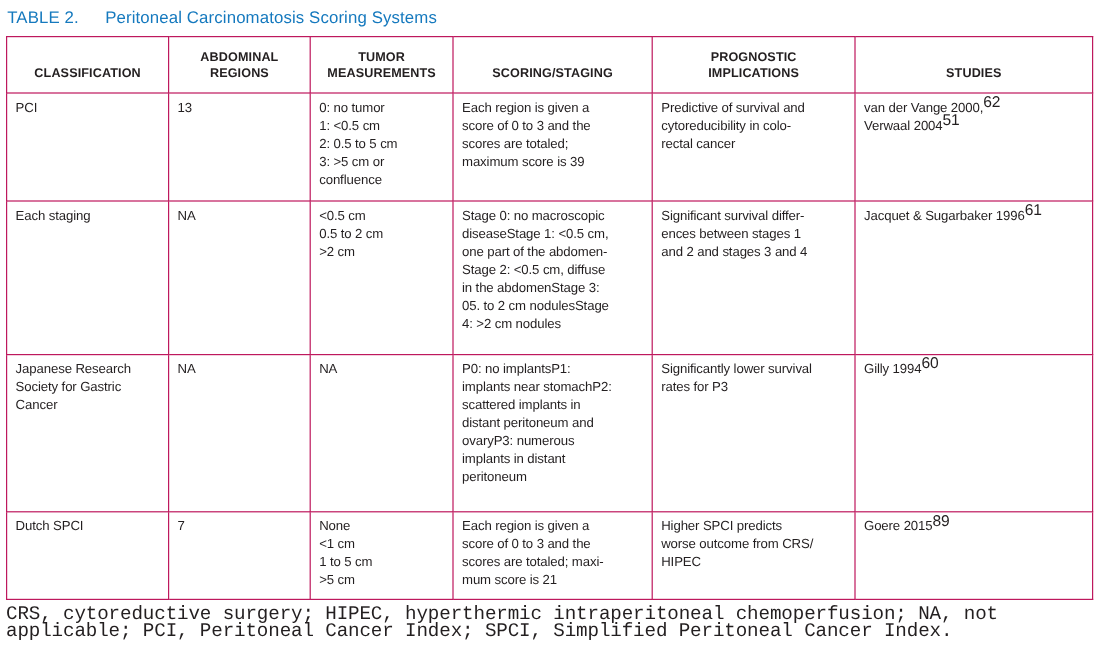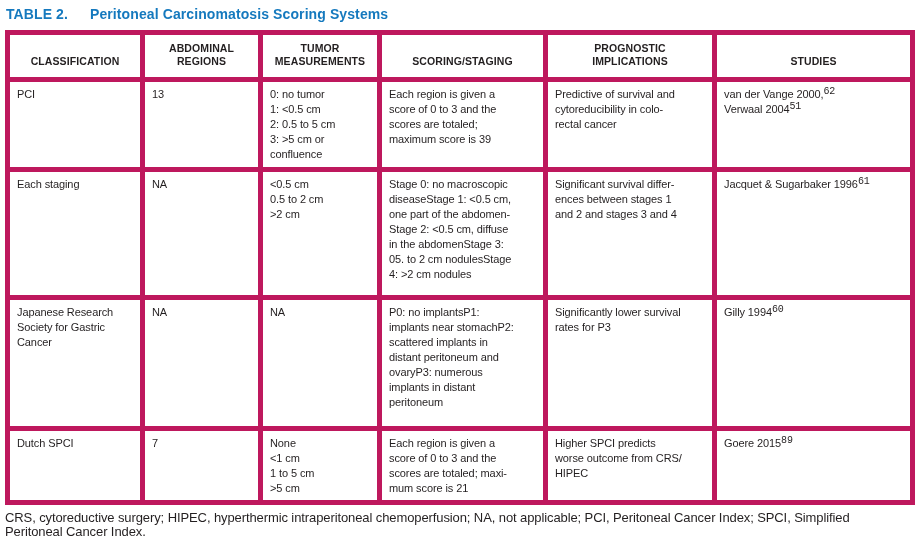--- a/index.html
+++ b/index.html
@@ -14,36 +14,36 @@
   }
   .page {
     box-sizing: border-box;
     width: 915px;
     height: 540px;
     padding: 4px 5px 0 5px;
     overflow: hidden;
   }
   .title {
     color: #1579be;
-    font-weight: bold;
+    font-weight: normal;
     font-size: 14px;
     letter-spacing: 0.1px;
     padding: 2px 0 0 1px;
     margin-bottom: 8px;
     white-space: nowrap;
   }
   .title-label { margin-right: 22px; }
   table.scoring {
     border-collapse: collapse;
     table-layout: fixed;
     width: 905px;
   }
   table.scoring th,
   table.scoring td {
-    border: 5px solid #be185d;
+    border: 1px solid #be185d;
     box-sizing: border-box;
     white-space: pre-line;
     overflow: hidden;
   }
   table.scoring th {
     font-size: 10.5px;
     font-weight: bold;
     text-align: center;
     vertical-align: bottom;
     line-height: 13px;
@@ -57,33 +57,33 @@
     padding: 5px 7px 4px 7px;
     letter-spacing: -0.1px;
   }
   td.c-center { text-align: left; }
   tr.row-header { height: 47px; }
   tr.row-1 { height: 90px; margin-left: 32px; }
   tr.row-2 { height: 128px; }
   tr.row-3 { height: 131px; }
   tr.row-4 { height: 73px; }
   sup {
-    font-size: 10px;
+    font-size: 13px;
     line-height: 0;
     vertical-align: baseline;
     position: relative;
     top: -4px;
-    font-family: Liberation Mono, monospace;
   }
   .footnote {
     margin-top: 6px;
     width: 905px;
-    font-size: 13px;
+    font-size: 16px;
     line-height: 13.5px;
     letter-spacing: -0.1px;
+    font-family: Liberation Mono, monospace;
   }
 </style>
 </head>
 <body>
 
 <div class="page">
 
   <div class="title">
     <span class="title-label">TABLE 2.</span><span class="title-text">Peritoneal Carcinomatosis Scoring Systems</span>
   </div>

